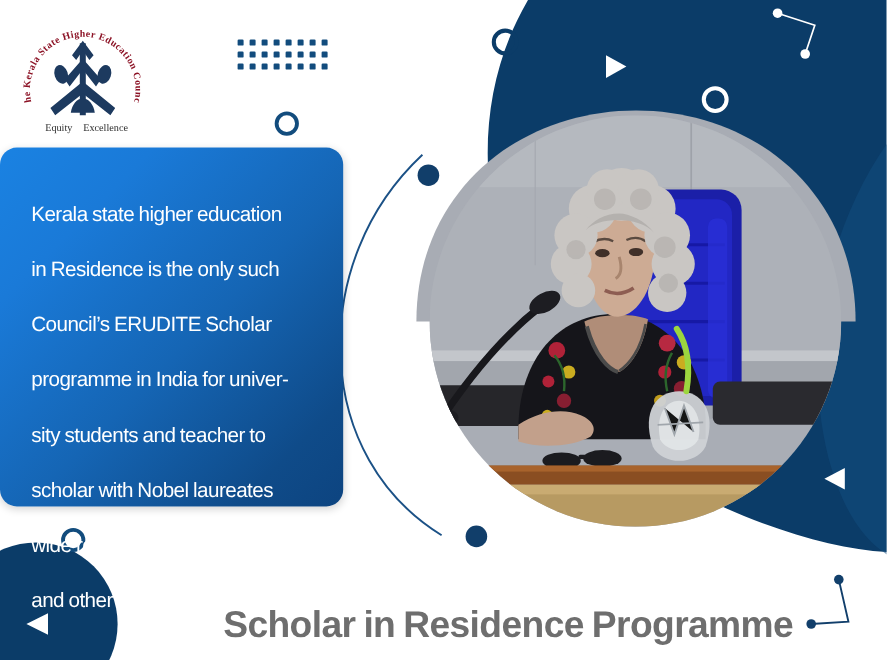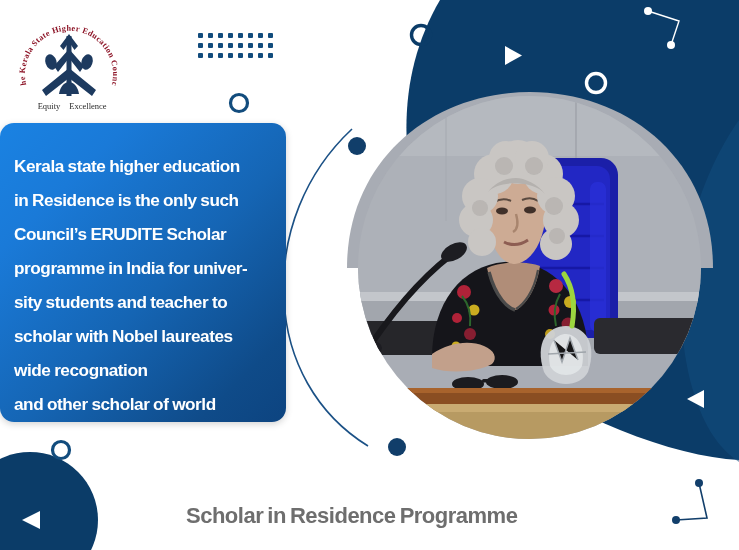--- a/index.html
+++ b/index.html
@@ -43,24 +43,24 @@
     left: 0px;
     top: 123px;
     width: 286px;
     height: 299px;
     border-radius: 14px;
     background: linear-gradient(135deg, #1a82e2 0%, #1a7ad8 22%, #1565b4 55%, #0f4b89 85%, #0d4480 100%);
     box-shadow: 0 2px 7px rgba(0,0,0,0.18);
     padding: 24px 12px 20px 10px;
   }
   .text-card p {
-    margin: 4px;
+    margin: 16px;
     color: #ffffff;
     font-family: "Liberation Sans", sans-serif;
-    font-weight: bold;
+    font-weight: normal;
     font-size: 17.2px;
     line-height: 30px;
     letter-spacing: -0.45px;
     word-spacing: -0.6px;
   }
 
   
   .photo-circle {
     position: absolute;
     left: 358px;
@@ -89,21 +89,21 @@
     letter-spacing: 0.5px;
     color: #f5821f;
     line-height: 1;
   }
   .title-sub {
     position: absolute;
     left: 186px;
     top: 505px;
     font-family: "Liberation Sans", sans-serif;
     font-weight: bold;
-    font-size: 22px;
+    font-size: 31px;
     letter-spacing: -0.5px;
     word-spacing: -1.5px;
     color: #6e6e6e;
     line-height: 1;
     text-align: right;
   }
 </style>
 </head>
 <body>
 

